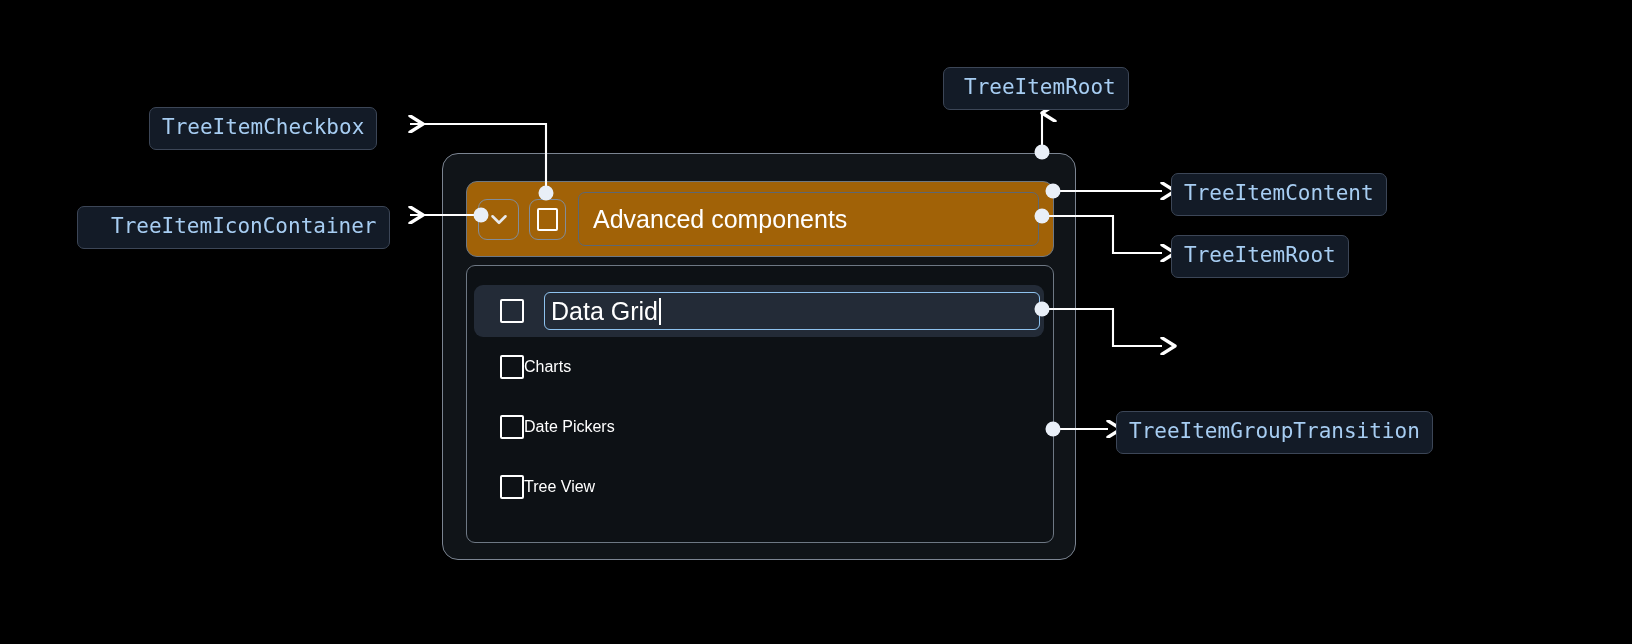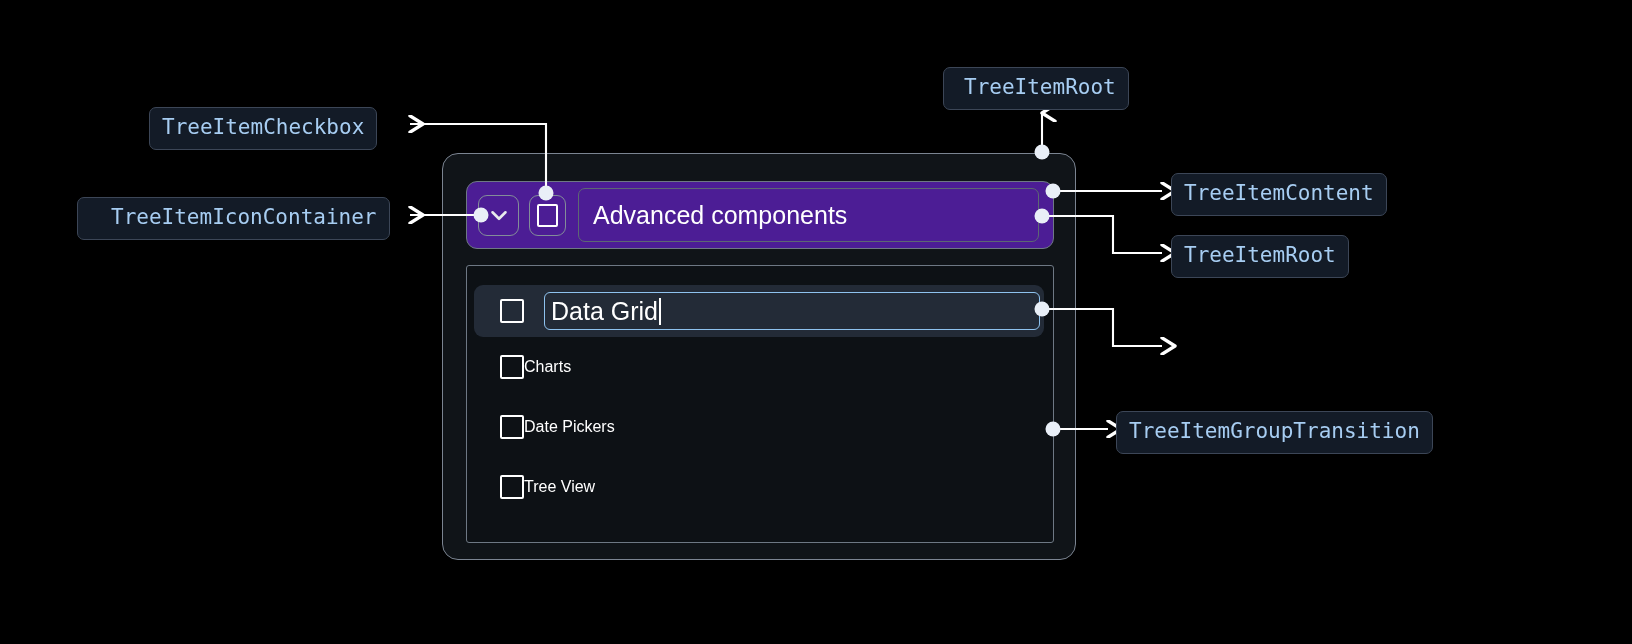--- a/index.html
+++ b/index.html
@@ -61,23 +61,23 @@
     border: 1.4px solid #7b8491;
     border-radius: 16px;
     z-index: 3;
   }
 
   #tree-content {
     position: absolute;
     left: 23px;
     top: 27px;
     width: 588px;
-    height: 68px;
-    box-sizing: border-box;
-    background: #4c1d95;
+    height: 76px;
+    box-sizing: border-box;
+    background: #a16207;
     border: 1.3px solid #6e7884;
     border-radius: 11px;
     display: flex;
     align-items: center;
     padding-left: 11px;
   }
 
   #icon-container {
     flex: 0 0 auto;
     width: 41px;
@@ -128,21 +128,21 @@
 
   #group-transition {
     position: absolute;
     left: 23px;
     top: 111px;
     width: 588px;
     height: 278px;
     box-sizing: border-box;
     background: #0d1115;
     border: 1.3px solid #6e7884;
-    border-radius: 3px;
+    border-radius: 9px;
     padding-top: 19px;
   }
 
   .tree-row {
     height: 44px;
     display: flex;
     align-items: center;
     padding-left: 33px;
     margin-bottom: 16px;
     box-sizing: border-box;
@@ -286,21 +286,21 @@
       <circle cx="1042" cy="152" r="7.5"></circle>
       <circle cx="1053" cy="191" r="7.5"></circle>
       <circle cx="1042" cy="216" r="7.5"></circle>
       <circle cx="1042" cy="309" r="7.5"></circle>
       <circle cx="1053" cy="429" r="7.5"></circle>
     </g>
   </svg>
 
   <div class="chip" style="left:149px; top:107px;">TreeItemCheckbox</div>
 
-  <div class="chip" style="left:77px; top:197px;padding-left:33px;">TreeItemIconContainer</div>
+  <div class="chip" style="left:77px; top:206px;padding-left:33px;">TreeItemIconContainer</div>
 
   <div class="chip" style="left:943px; top:67px;padding-left:20px;">TreeItemRoot</div>
 
   <div class="chip" style="left:1171px; top:173px;">TreeItemContent</div>
 
   <div class="chip" style="left:1171px; top:235px;">TreeItemRoot</div>
 
 
   <div class="chip" style="left:1116px; top:411px;text-align:right;">TreeItemGroupTransition</div>
 

